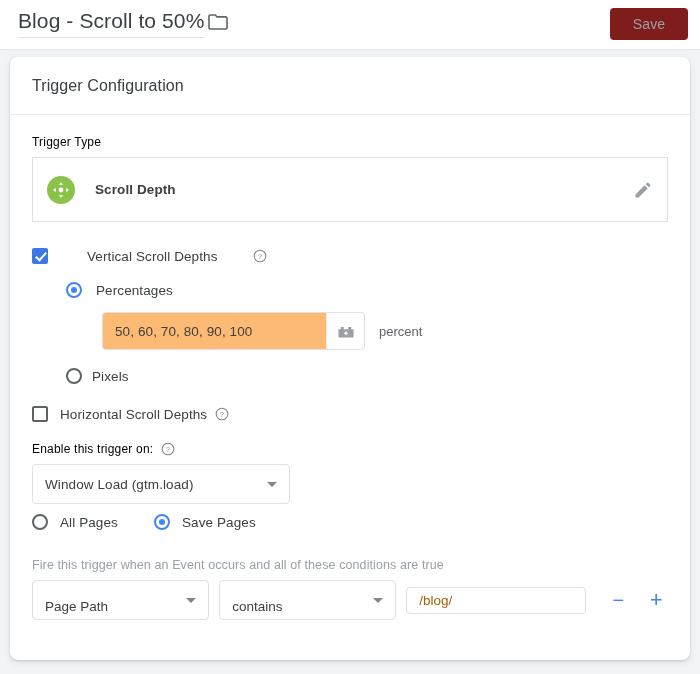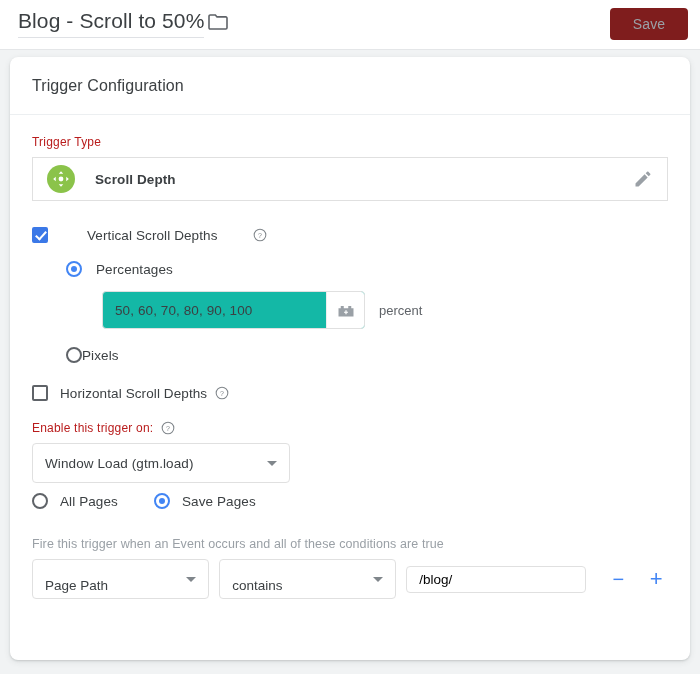--- a/index.html
+++ b/index.html
@@ -57,27 +57,27 @@
     padding-left: 22px;
     border-bottom: 1px solid #eceff1;
   }
   .card-header h2 {
     margin: 0; font-size: 16px; font-weight: 400; color: #3c4043;
     letter-spacing: .1px;
   }
   .card-body { padding: 20px 22px 0 22px; position: relative; }
 
   .field-label {
-    font-size: 12px; color: #b91c1c; letter-spacing: .2px;
+    font-size: 12px; color: #000000; letter-spacing: .2px;
     margin-bottom: 8px;
   }
 
   
   .trigger-box {
-    height: 44px; border: 1px solid #e0e0e0; border-radius: 0;
+    height: 65px; border: 1px solid #e0e0e0; border-radius: 0;
     display: flex; align-items: center; padding: 0 10px 0 14px;
     background: #fff;
   }
   .tt-icon {
     width: 28px; height: 28px; border-radius: 50%;
     background: #8bc34a;
     display: flex; align-items: center; justify-content: center;
     flex: 0 0 auto;
   }
   .tt-name {
@@ -109,21 +109,21 @@
     content: ""; position: absolute; left: 3px; top: 3px;
     width: 6px; height: 6px; border-radius: 50%; background: #4285f4;
   }
   .opt-label { font-size: 13.5px; color: #3c4043; letter-spacing: .1px; }
   .help { margin-left: 8px; display: inline-flex; align-items: center; }
 
   
   .pct-row { display: flex; align-items: center; }
   .input-group {
     display: flex; align-items: stretch;
-    border: 1px solid #e0e0e0; border-radius: 4px; background: #14b8a6;
+    border: 1px solid #e0e0e0; border-radius: 4px; background: #fdba74;
     width: 263px; height: 38px; overflow: hidden;
   }
   .input-group input {
     flex: 1; border: none; outline: none; padding: 0 12px;
     font-size: 13.5px; color: #3c4043; font-family: "Liberation Sans", sans-serif;
     background: transparent; letter-spacing: .1px;
   }
   .var-btn {
     width: 38px; border: none; border-left: 1px solid #eee;
     background: #fff; display: flex; align-items: center; justify-content: center;
@@ -151,21 +151,21 @@
   .cond-select {
     position: relative; height: 40px; border: 1px solid #e0e0e0; border-radius: 4px;
     background: #fff; display: flex; align-items: center; padding: 12px 30px 0 12px;
     font-size: 13.5px; color: #3c4043;
   }
   .cond-select.s1 { width: 178px; }
   .cond-select.s2 { width: 178px; margin-left: 10px; }
   .cond-input {
     width: 180px; height: 27px; margin-left: 10px;
     border: 1px solid #e0e0e0; border-radius: 4px; background: #fff;
-    padding: 0 12px; font-size: 13.5px; color: #000000;
+    padding: 0 12px; font-size: 13.5px; color: #a16207;
     font-family: "Liberation Sans", sans-serif; outline: none;
   }
   .minus-btn, .plus-btn {
     background: none; border: none; color: #4285f4;
     font-size: 20px; line-height: 1; cursor: pointer;
     font-family: "Liberation Sans", sans-serif;
     padding: 0; width: 24px; text-align: center;
   }
   .minus-btn { margin-left: 20px; }
   .plus-btn { margin-left: 14px; font-size: 22px; }
@@ -236,21 +236,21 @@
               <path d="M11.2 9.6h1.6v5.4h-1.6z" fill="#fff"></path>
               <path d="M9.3 11.5h5.4v1.6H9.3z" fill="#fff"></path>
             </svg>
           </button>
         </span>
         <span class="unit">percent</span>
       </div>
 
       <div class="row" style="margin-top:18px; margin-left:34px;">
         <span class="rb"></span>
-        <span class="opt-label" style="margin-left:0;">Pixels</span>
+        <span class="opt-label" style="margin-left:10px;">Pixels</span>
       </div>
 
       <div class="row" style="margin-top:22px;">
         <span class="cb"></span>
         <span class="opt-label" style="margin-left:12px;">Horizontal Scroll Depths</span>
         <span class="help">
           <svg width="14" height="14" viewBox="0 0 24 24">
             <circle cx="12" cy="12" r="10" fill="none" stroke="#80868b" stroke-width="1.8"></circle>
             <text x="12" y="16.6" text-anchor="middle" font-size="12" fill="#80868b" font-family="Liberation Sans, sans-serif">?</text>
           </svg>

